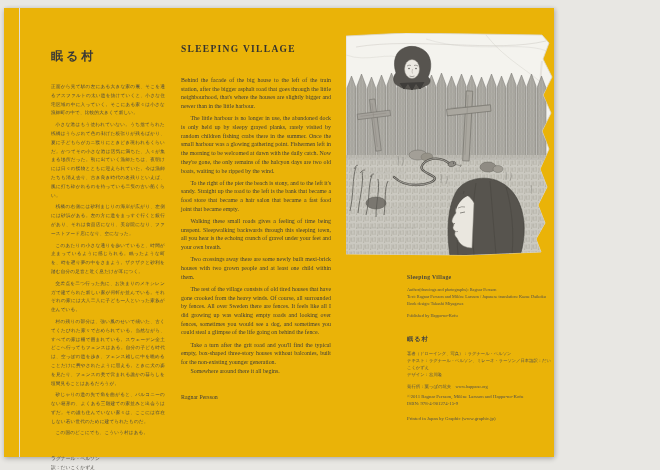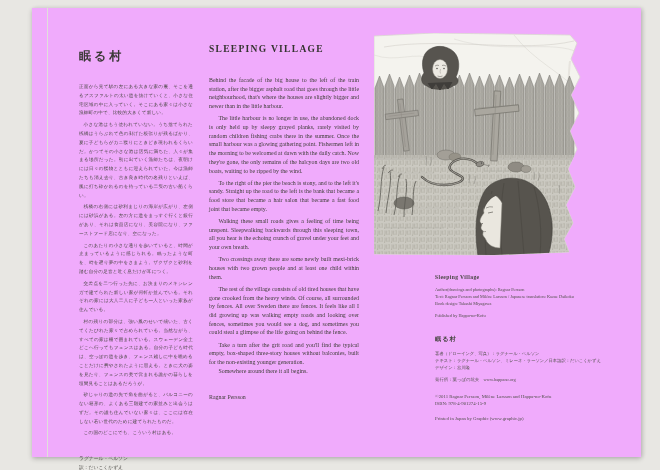--- a/index.html
+++ b/index.html
@@ -2,22 +2,22 @@
 <html><head>
 <meta charset="utf-8">
 <style>
   html,body{margin:0;padding:0;}
   body{
     width:660px;height:470px;position:relative;overflow:hidden;
     background:#e8e7e3;
     font-family:"Liberation Serif","DejaVu Serif",serif;
   }
   .spread{
-    position:absolute;left:32px;top:8px;width:609px;height:449px;
-    background:#f0abfc;
+    position:absolute;left:4px;top:8px;width:550px;height:449px;
+    background:#eab308;
     box-shadow:0 2px 5px rgba(0,0,0,.20), 2px 0 4px rgba(0,0,0,.10);
   }
   .page-edge-line{
     position:absolute;left:15px;top:0;width:1px;height:100%;
     background:#e1dfda;
   }
   
   .jp-column{
     position:absolute;left:47px;top:40px;width:114px;color:#4a4944;
   }

